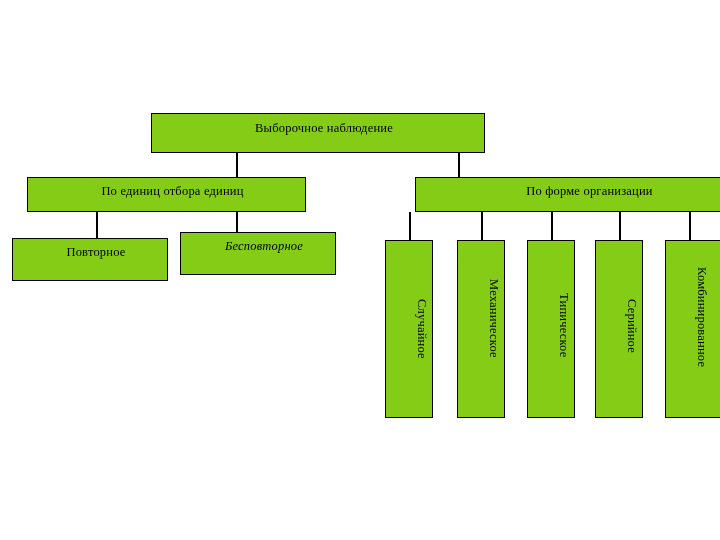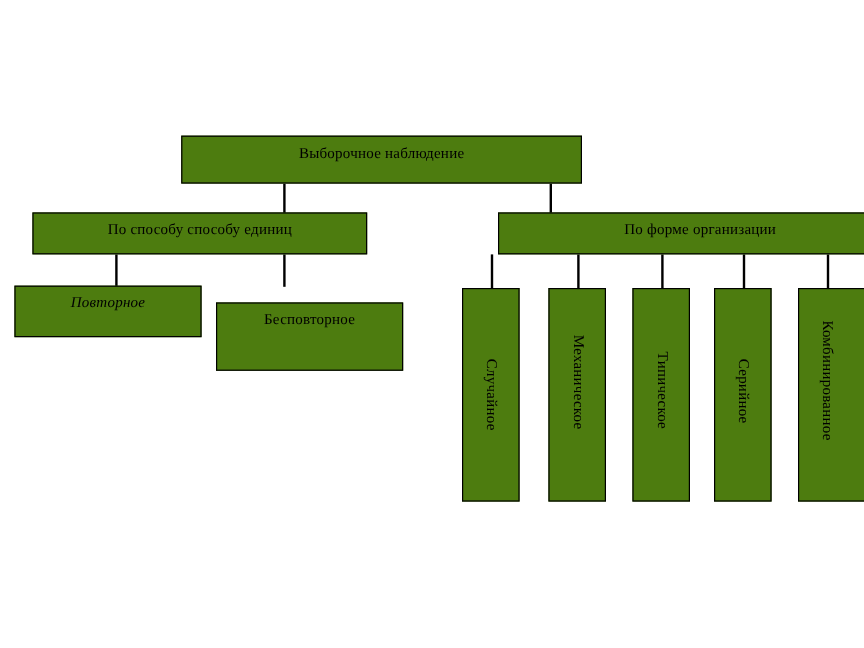--- a/index.html
+++ b/index.html
@@ -14,24 +14,25 @@
     height: 540px;
     background: #ffffff;
     overflow: hidden;
     font-family: "Liberation Serif", "DejaVu Serif", serif;
     color: #000000;
   }
   .node {
     position: absolute;
     box-sizing: border-box;
     border: 1.6px solid #000000;
-    background: #4d7c0f;
+    background: #84cc16;
     display: flex;
     align-items: flex-start;
     justify-content: center;
+    padding-left: 12px;
   }
   .node .label {
     font-size: 12.5px;
     line-height: 1.2;
     letter-spacing: 0.2px;
     white-space: nowrap;
     color: #000000;
   }
 
   
@@ -59,29 +60,29 @@
     height: 35px;
   }
   #node-organization-form .label { margin-top: 6px; }
 
   
   #node-repeated {
     left: 12px;
     top: 238px;
     width: 156px;
     height: 43px;
-    font-style: italic;
   }
   #node-repeated .label { margin-top: 6px; }
 
   #node-non-repeated {
     left: 180px;
-    top: 252px;
+    top: 232px;
     width: 156px;
-    height: 57px;
+    height: 43px;
+    font-style: italic;
   }
   #node-non-repeated .label { margin-top: 6px; }
 
   
   .node-vert {
     top: 240px;
     width: 48px;
     height: 178px;
     align-items: flex-start;
     justify-content: flex-start;
@@ -129,21 +130,21 @@
   <div class="conn conn-v" style="left:481px; top:212px; height:29px;"></div>
   <div class="conn conn-v" style="left:551px; top:212px; height:29px;"></div>
   <div class="conn conn-v" style="left:619px; top:212px; height:29px;"></div>
   <div class="conn conn-v" style="left:689px; top:212px; height:29px;"></div>
 
   <div class="node" id="node-root">
     <span class="label">Выборочное наблюдение</span>
   </div>
 
   <div class="node" id="node-selection-method">
-    <span class="label">По способу способу единиц</span>
+    <span class="label">По единиц отбора единиц</span>
   </div>
 
   <div class="node" id="node-organization-form">
     <span class="label">По форме организации</span>
   </div>
 
   <div class="node" id="node-repeated">
     <span class="label">Повторное</span>
   </div>
 

